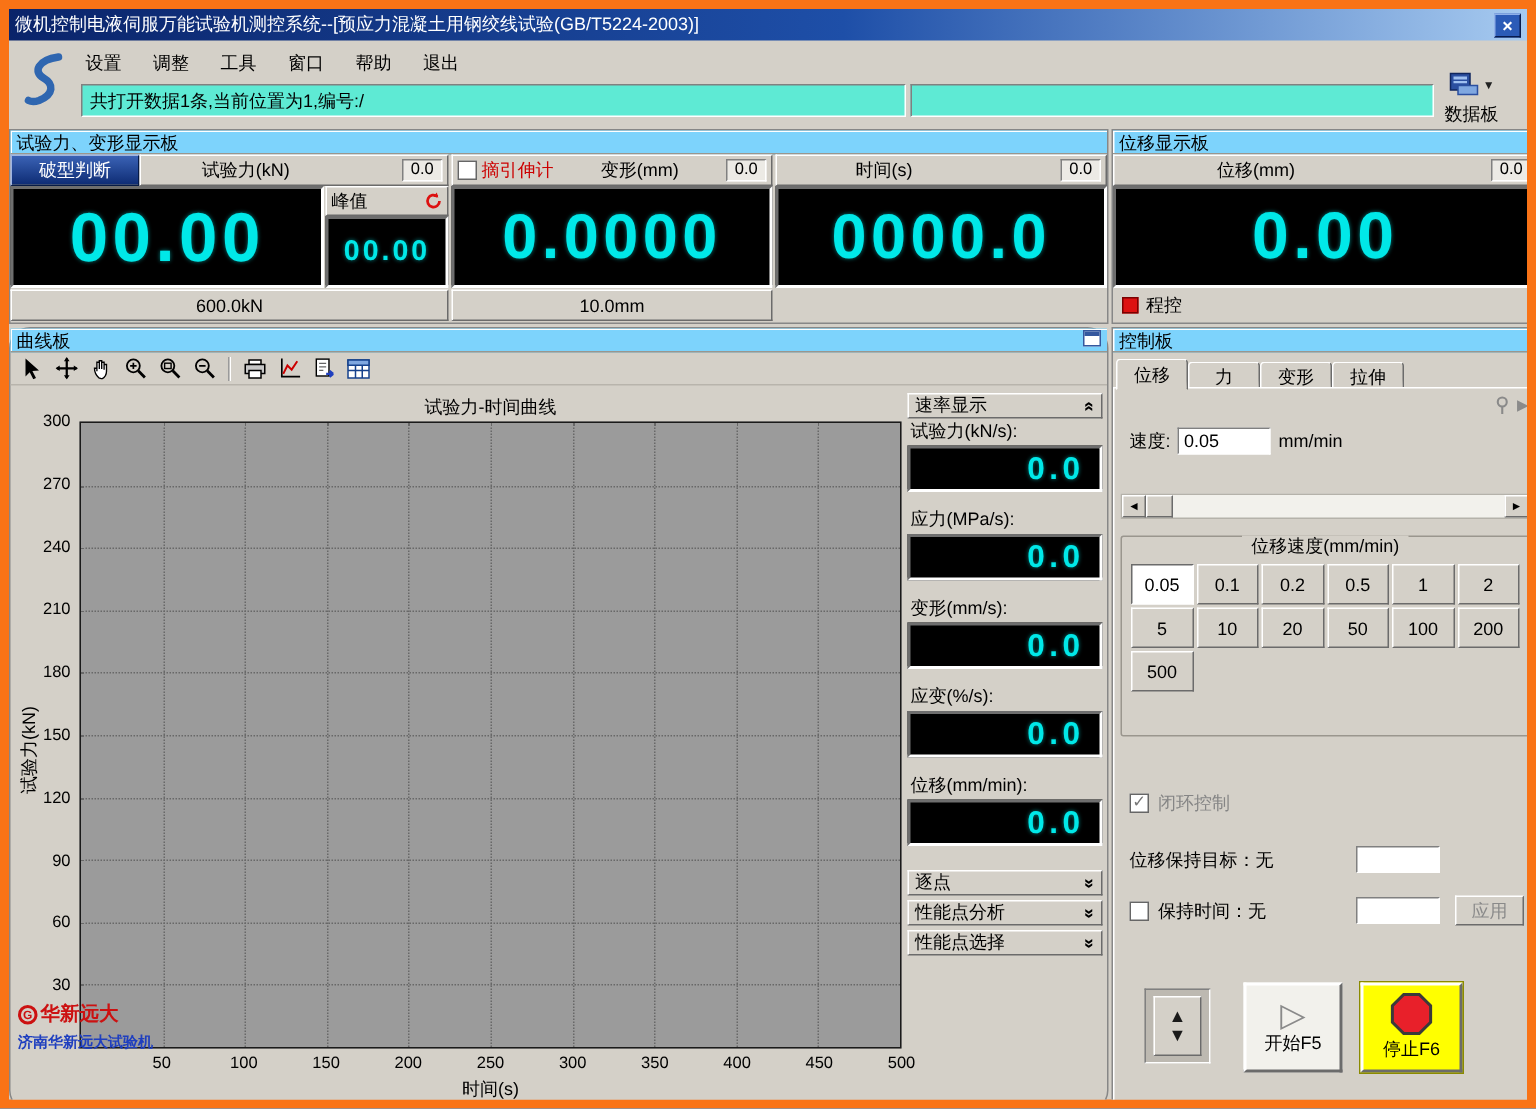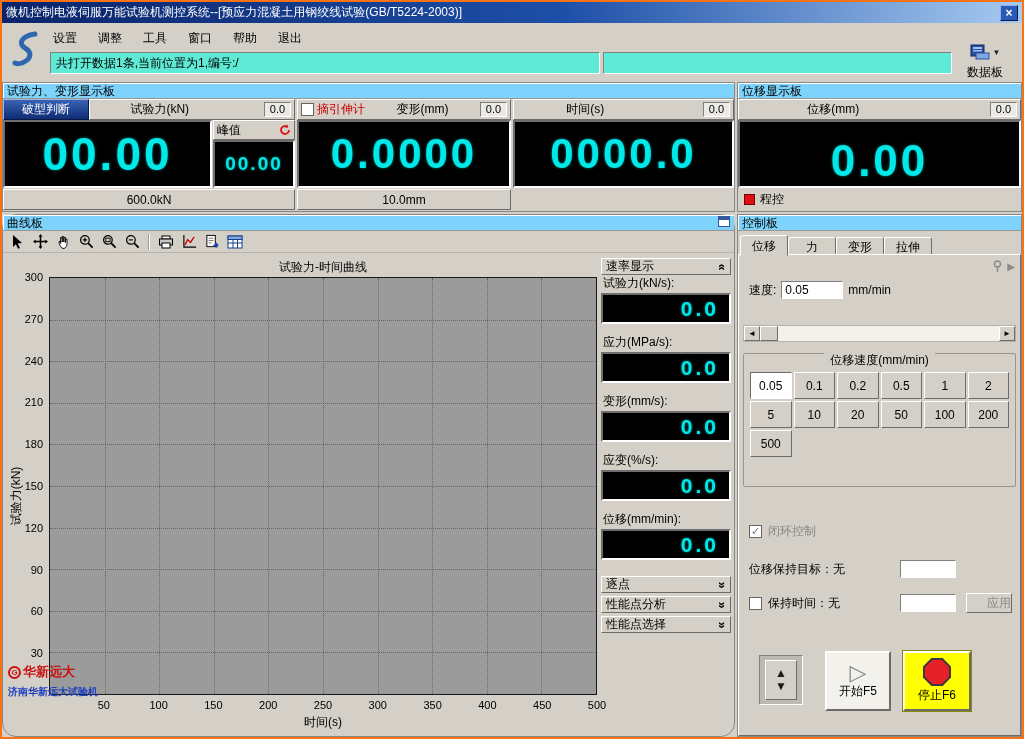--- a/index.html
+++ b/index.html
@@ -1,19 +1,19 @@
 <!DOCTYPE html>
 <html><head>
 <meta charset="utf-8">
 <style>
   * { box-sizing: border-box; margin: 0; padding: 0; }
   html,body { background:#3A6EA5; }
   .window {
     position: relative; width: 1024px; height: 739px;
-    background: #D4D0C8; border: 2px solid #f97316; overflow: hidden;
+    background: #D4D0C8; border: 6px solid #f97316; overflow: hidden;
     font-family: "Liberation Sans", "DejaVu Sans", sans-serif; font-size: 12px; color: #000;
   }
   
   .titlebar { position:absolute; left:0; top:0; right:0; height:21px;
     background: linear-gradient(90deg,#0A246A 0%,#1E4FA8 55%,#A6CAF0 100%);
     color:#fff; display:flex; align-items:center; padding:0 4px; }
   .titlebar .title-text { flex:1; white-space:nowrap; overflow:hidden; font-size:12px; }
   .close-btn { width:18px; height:16px; background:#2B5BB7; color:#fff; text-align:center;
     line-height:14px; font-weight:bold; font-size:12px; border:1px solid;
     border-color:#8FB0E8 #071B4E #071B4E #8FB0E8; cursor:default; }
@@ -120,21 +120,21 @@
   .speed-grid { margin-top:14px; display:grid; grid-template-columns:repeat(6,1fr); gap:2px; }
   .speed-btn { height:27px; background:#D4D0C8; border:1px solid; border-color:#FFF #6B6B6B #6B6B6B #FFF;
     font-size:12px; font-family:"Liberation Sans","DejaVu Sans",sans-serif; }
   .speed-btn.active { background:#FFF; border-color:#6B6B6B #FFF #FFF #6B6B6B; }
   .closed-loop { position:absolute; left:10px; top:268px; display:flex; align-items:center; gap:6px; color:#858585; }
   .hold-target-row { position:absolute; left:10px; top:305px; right:8px; display:flex; align-items:center; }
   .hold-time-row { position:absolute; left:10px; top:338px; right:8px; display:flex; align-items:center; gap:6px; }
   .small-input { width:56px; height:18px; background:#fff; border:1px solid; border-color:#808080 #FFF #FFF #808080; }
   .hold-target-row .small-input { margin-left:auto; margin-right:56px; }
   .apply-btn { width:46px; height:20px; background:#D4D0C8; border:1px solid; border-color:#FFF #6B6B6B #6B6B6B #FFF;
-    color:#8A8A8A; font-size:12px; margin-left:4px;text-align:right; }
+    color:#8A8A8A; font-size:12px; margin-left:4px; }
   .bottom-row { position:absolute; left:0; right:0; top:392px; height:70px; }
   .spinner-well { position:absolute; left:20px; top:8px; width:44px; height:50px; background:#BDB9B1;
     border:1px solid; border-color:#808080 #FFF #FFF #808080; display:flex; align-items:center; justify-content:center; }
   .spinner-btn { width:32px; height:40px; background:#D4D0C8; border:1px solid; border-color:#FFF #6B6B6B #6B6B6B #FFF;
     display:flex; flex-direction:column; align-items:center; justify-content:center; font-size:12px; line-height:1.05; color:#1A1A1A; }
   .start-btn { position:absolute; left:86px; top:4px; width:66px; height:60px; background:#F2F1EC;
     border:2px solid; border-color:#FFF #6B6B6B #6B6B6B #FFF; display:flex; flex-direction:column;
     align-items:center; justify-content:center; font-size:12px; }
   .start-btn .play-glyph { color:#8A8A8A; font-size:22px; line-height:20px; }
   .stop-btn { position:absolute; left:164px; top:4px; width:68px; height:60px; background:#FFFF00;
@@ -244,21 +244,21 @@
 
   <div class="panel disp-panel">
     <div class="panel-title">
       <span>位移显示板</span>
     </div>
     <div class="force-body">
       <div class="hdr-bar" style="left:0; top:0; width:283px;">
         <span style="margin:0 auto;">位移(mm)</span>
         <span class="aux-box">0.0</span>
       </div>
-      <div class="seg" style="position:absolute; left:0; top:21px; width:283px; height:68px; font-size:44px;align-items:flex-end;">
+      <div class="seg" style="position:absolute; left:0; top:21px; width:283px; height:68px; font-size:44px;">
         <span>0.00</span>
       </div>
       <div class="prog-row">
         <span class="red-square"></span>
         <span>程控</span>
       </div>
     </div>
   </div>
 
   <div class="panel curve-panel">

